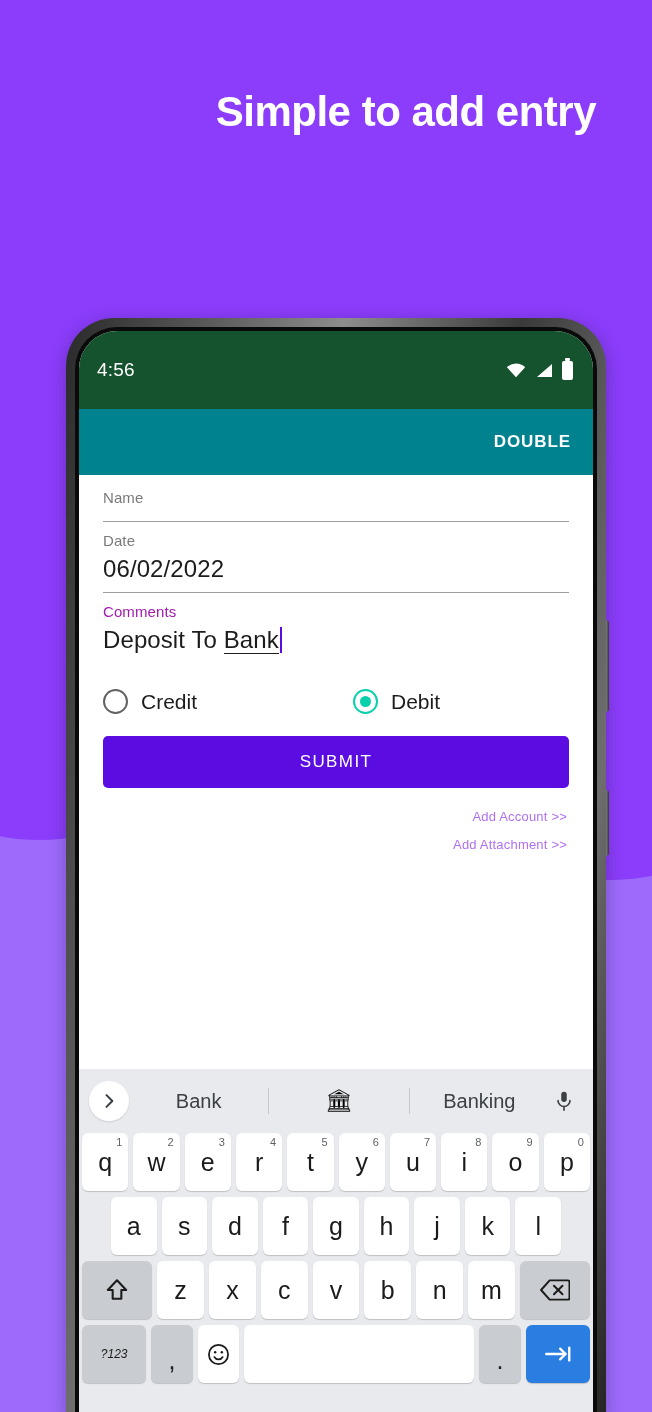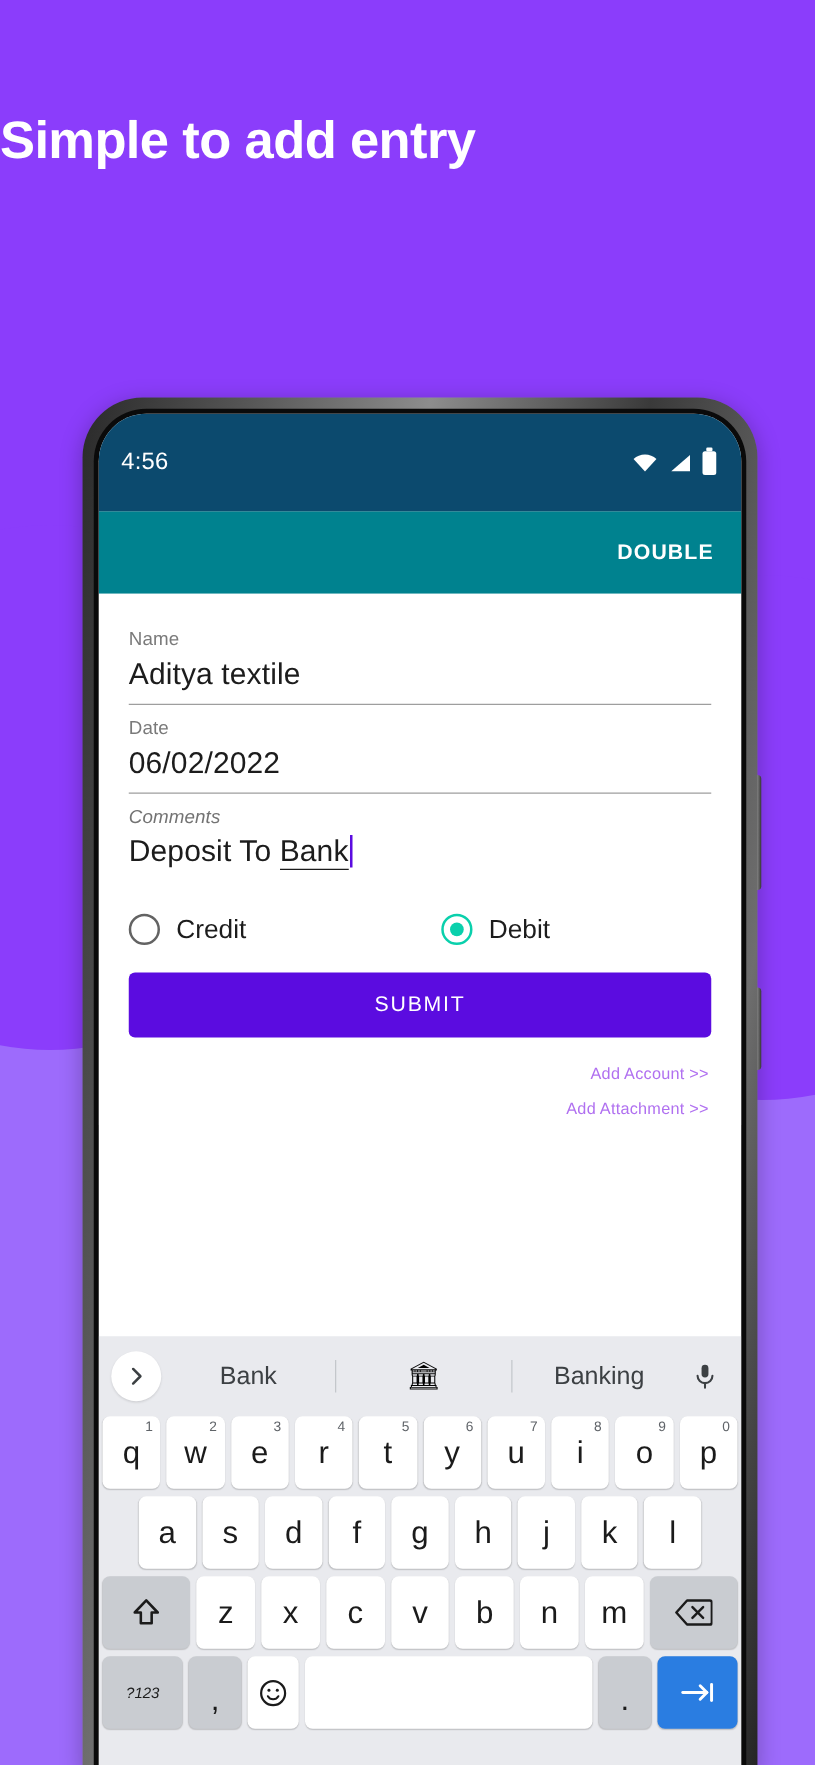--- a/index.html
+++ b/index.html
@@ -28,21 +28,21 @@
   }
   .bg-top-block {
     position: absolute; left: 0; top: 0;
     width: 652px; height: 762px;
     background: #8b3dfb;
   }
 
   
   .headline {
     position: absolute; left: 0; top: 88px;
-    width: 596px; text-align: left;
+    width: 596px; text-align: right;
     color: #ffffff;
     font-size: 42px; font-weight: bold;
     letter-spacing: -0.5px;
   }
 
   
   .phone {
     position: absolute; left: 66px; top: 318px;
     width: 540px; height: 1100px;
     border-radius: 48px 48px 0 0;
@@ -76,21 +76,21 @@
     position: absolute; left: 603px; top: 790px;
     width: 6px; height: 66px;
     background: linear-gradient(90deg,#3d3d3d,#8f8f8f,#3a3a3a);
     border-radius: 0 3px 3px 0;
   }
 
   
   .statusbar {
     position: relative;
     height: 78px;
-    background: #0c4a6e;
+    background: #14532d;
     display: flex; align-items: center;
     padding: 0 20px 0 18px;
   }
   .status-time { color:#fff; font-size: 19px; letter-spacing:.2px; }
   .status-icons { margin-left:auto; display:flex; align-items:center; gap:9px; }
   .ico-wifi { width:20px; height:15px; }
   .ico-signal { width:18px; height:15px; }
   .ico-batt {
     width:11px; height:19px; border-radius:2px;
     background:#fff; position:relative;
@@ -102,25 +102,25 @@
 
   
   .appbar {
     height: 66px; background:#00828f;
     display:flex; align-items:center; justify-content:flex-end;
     padding: 0 22px;
   }
   .appbar-title { color:#fff; font-size:17px; font-weight:bold; letter-spacing:.9px; }
 
   
-  .form { padding: 18px 24px 0 24px; background:#fff; }
+  .form { padding: 4px 24px 0 24px; background:#fff; }
   .field { padding: 10px 0 9px 0; border-bottom: 1px solid #9e9e9e; }
   .field.last { border-bottom: none; }
   .field-label { font-size: 15px; color:#7a7a7a; margin-bottom: 6px; letter-spacing:.1px; }
-  .field-label.active { color:#737373;font-style:italic; }
+  .field-label.active { color:#a21caf; }
   .field-value { font-size: 24px; color:#1c1c1c; letter-spacing:.1px; }
   .spell { border-bottom: 1.5px solid #1c1c1c; }
   .caret {
     display:inline-block; width:2.5px; height:26px;
     background:#5b0ce0; vertical-align:-5px; margin-left:1px;
   }
 
   
   .radio-row { display:flex; align-items:center; padding: 26px 0 6px 0; text-align: right; }
   .radio { display:flex; align-items:center; }
@@ -229,21 +229,20 @@
       </div>
 
       <div class="appbar">
         <div class="appbar-title">DOUBLE</div>
       </div>
 
       <div class="form">
 
         <div class="field">
           <div class="field-label">Name</div>
-          <div class="field-value">Aditya textile</div>
         </div>
 
 
         <div class="field">
           <div class="field-label">Date</div>
           <div class="field-value">06/02/2022</div>
         </div>
 
         <div class="field last">
           <div class="field-label active">Comments</div>

